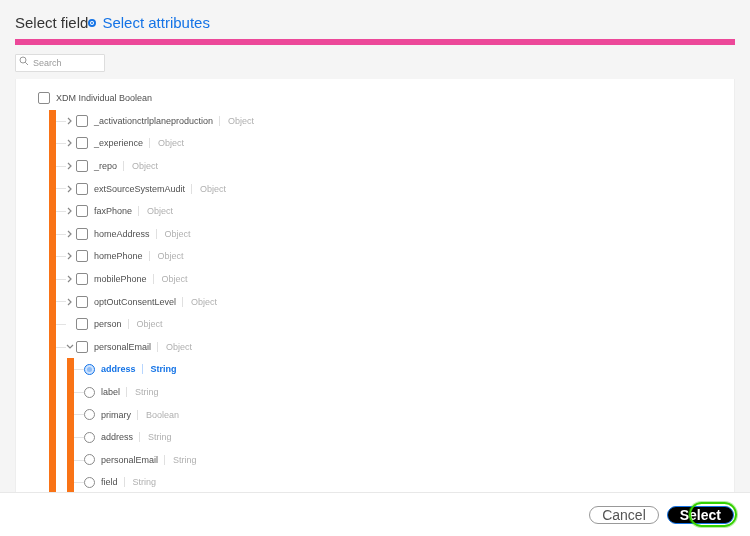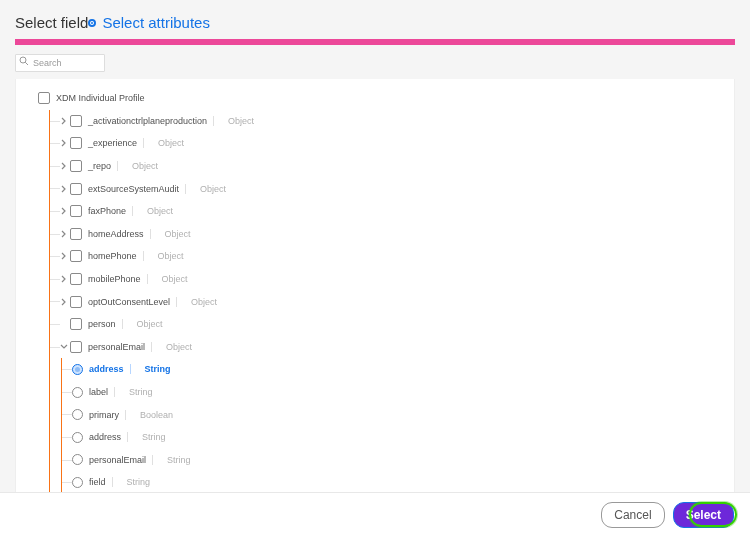--- a/index.html
+++ b/index.html
@@ -13,40 +13,40 @@
   .bc-dot.current::after{ content:""; position:absolute; inset:1px; border-radius:50%; background:#1473e6; }
   .bc-label { color: #1473e6; }
 
   .search { margin: 7px 0; position: relative; width: 90px; }
   .search input { width: 100%; height: 18px; border: 1px solid #ddd; background:#fff; border-radius: 1px; font-size: 9px; padding: 0 5px 0 17px; outline: none; color:#555;}
   .search input::placeholder{color:#9a9a9a;}
   .search svg { position: absolute; left: 4px; top: 4px; }
 
   .tree-panel { background: #fff; border: 1px solid #eee; border-top:none; height: 420px; overflow: hidden; padding: 8px 10px 0 22px; }
   ul.tree, ul.tree ul { list-style: none; }
-  ul.tree ul { margin-left: 11px; border-left: 1px solid #f97316; padding-left: 0; }
+  ul.tree ul { margin-left: 11px; border-left: 7px solid #f97316; padding-left: 0; }
   li.node { position: relative; }
   .row { display: flex; align-items: center; height: 22.6px; font-size: 9px; color: #505050; position: relative; }
   ul.tree ul .row::before { content:""; position:absolute; left:0; top:11px; width:10px; border-top:1px solid #e3e3e3; }
   ul.tree ul .row { padding-left: 10px; }
 
   .caret { width: 8px; height: 8px; display:inline-flex; align-items:center; justify-content:center; margin-right:2px; }
   .caret svg { display:block; }
   .chk { width:12px; height:12px; border:1px solid #8a8a8a; border-radius:2px; background:#fff; margin-right:6px; flex-shrink:0; }
   .radio { width:11px; height:11px; border:1px solid #8a8a8a; border-radius:50%; background:#fff; margin-right:6px; flex-shrink:0; display:inline-block; position:relative;}
   .radio.selected { border-color:#1473e6; background:#cfe4ff; }
   .radio.selected::after{content:""; position:absolute; inset:2px; border-radius:50%; background:#1473e6; opacity:.35;}
   .nlabel { font-weight: 500; }
-  .ntype { color: #b0b0b0; border-left:1px solid #e0e0e0; margin-left:6px; padding-left:14px; }
+  .ntype { color: #b0b0b0; border-left:1px solid #e0e0e0; margin-left:6px; padding-left:8px; }
   .row.sel .nlabel, .row.sel .ntype { color:#1473e6; font-weight:600;}
   .row.sel .ntype{border-left-color:#b7d6ff;}
 
   .footer { position:absolute; left:0; right:0; bottom:0; height:44px; background:#fff; border-top:1px solid #e8e8e8; display:flex; justify-content:flex-end; align-items:center; gap:8px; padding-right:16px;}
-  .btn { height:26px; border-radius:11px; font-size:12px; padding:0 12px; cursor:pointer; border:1px solid #999; background:#fff; color:#555;}
-  .btn.primary { background:#6d28d9; border-color:#1473e6; color:#fff; font-weight:600;}
+  .btn { height:18px; border-radius:11px; font-size:14px; padding:0 12px; cursor:pointer; border:1px solid #999; background:#fff; color:#555;}
+  .btn.primary { background:#000000; border-color:#1473e6; color:#fff; font-weight:600;}
   .hl { position:absolute; border:2px solid #34d100; border-radius:14px; pointer-events:none; box-shadow:0 0 0 1px rgba(52,209,0,.35);}
 </style>
 </head>
 <body>
 
 <div class="page">
   <div class="header">
     <div class="title">Select field</div>
     <div class="breadcrumb">
       <span class="bc-dot current"></span>
@@ -62,21 +62,21 @@
         </svg>
     </span>
     <input type="text" placeholder="Search" style="">
   </div>
 
   <div class="tree-panel">
     <ul class="tree">
       <li class="node">
         <div class="row" style="padding-left:0;">
           <span class="chk"></span>
-          <span class="nlabel">XDM Individual Profile</span>
+          <span class="nlabel">XDM Individual Boolean</span>
         </div>
         <ul id="level1">
             <li class="node">
               <div class="row">
                 <span class="caret">
                   <svg width="8" height="8" viewBox="0 0 8 8">
                     <path d="M2 1 L5 4 L2 7" stroke="#888" stroke-width="1.2" fill="none"></path>
                   </svg>
                 </span>
                 <span class="chk"></span>

